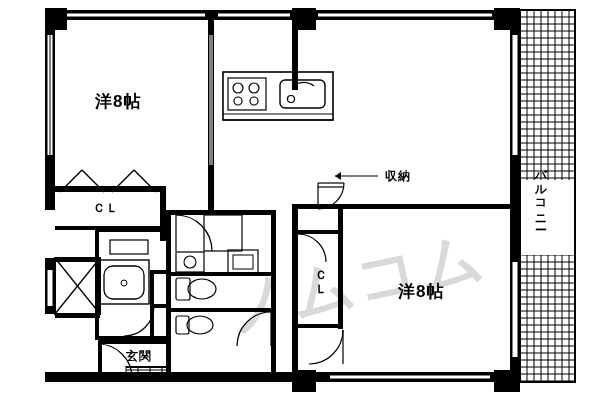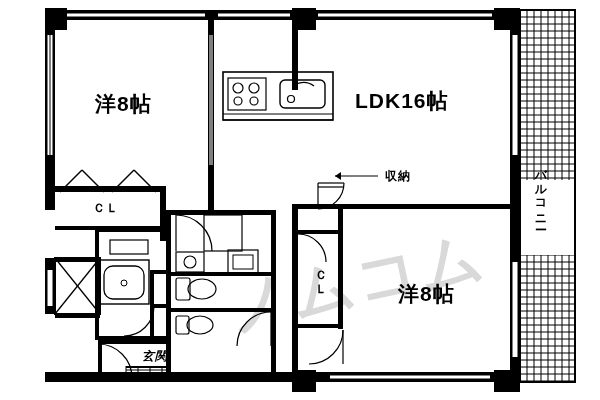--- a/index.html
+++ b/index.html
@@ -11,21 +11,21 @@
     overflow:hidden;
   }
   .abs{position:absolute;}
   .room-label{
     position:absolute;
     font-weight:bold;
     color:#000000;
     white-space:nowrap;
     letter-spacing:1px;
   }
-  .lbl-big{font-size:21px;}
+  .lbl-big{font-size:17px;}
   .lbl-sm{font-size:12px;}
   .vert{
     writing-mode:vertical-rl;
     text-orientation:upright;
     letter-spacing:2px;
   }
   
   .wm{
     position:absolute;
     left:225px;top:240px;
@@ -292,27 +292,26 @@
       <line x1="330" y1="377" x2="490" y2="377"></line>
     </g>
     <g stroke="#000" stroke-width="1">
       <line x1="330" y1="374" x2="490" y2="374"></line>
       <line x1="330" y1="380" x2="490" y2="380"></line>
     </g>
   </svg>
 
   <div class="room-label lbl-big layer" style="left:95px;top:90px;">洋8帖</div>
 
-  <div class="room-label lbl-big layer" style="left:355px;top:87px;">LDK16帖</div>
 
   <div class="room-label lbl-big layer" style="left:398px;top:280px;">洋8帖</div>
 
   <div class="room-label lbl-sm layer" style="left:93px;top:200px;">ＣＬ</div>
 
   <div class="room-label lbl-sm layer vert" style="left:312px;top:262px;">ＣＬ</div>
 
-  <div class="room-label lbl-sm layer" style="left:142px;top:348px;font-style:italic;">玄関</div>
+  <div class="room-label lbl-sm layer" style="left:126px;top:348px;">玄関</div>
 
   <div class="room-label lbl-sm layer vert" style="left:532px;top:160px;">バルコニー</div>
 
   <div class="room-label lbl-sm layer" style="left:385px;top:168px;text-align:right;">収納</div>
 
 </div>
 
 </body></html>

